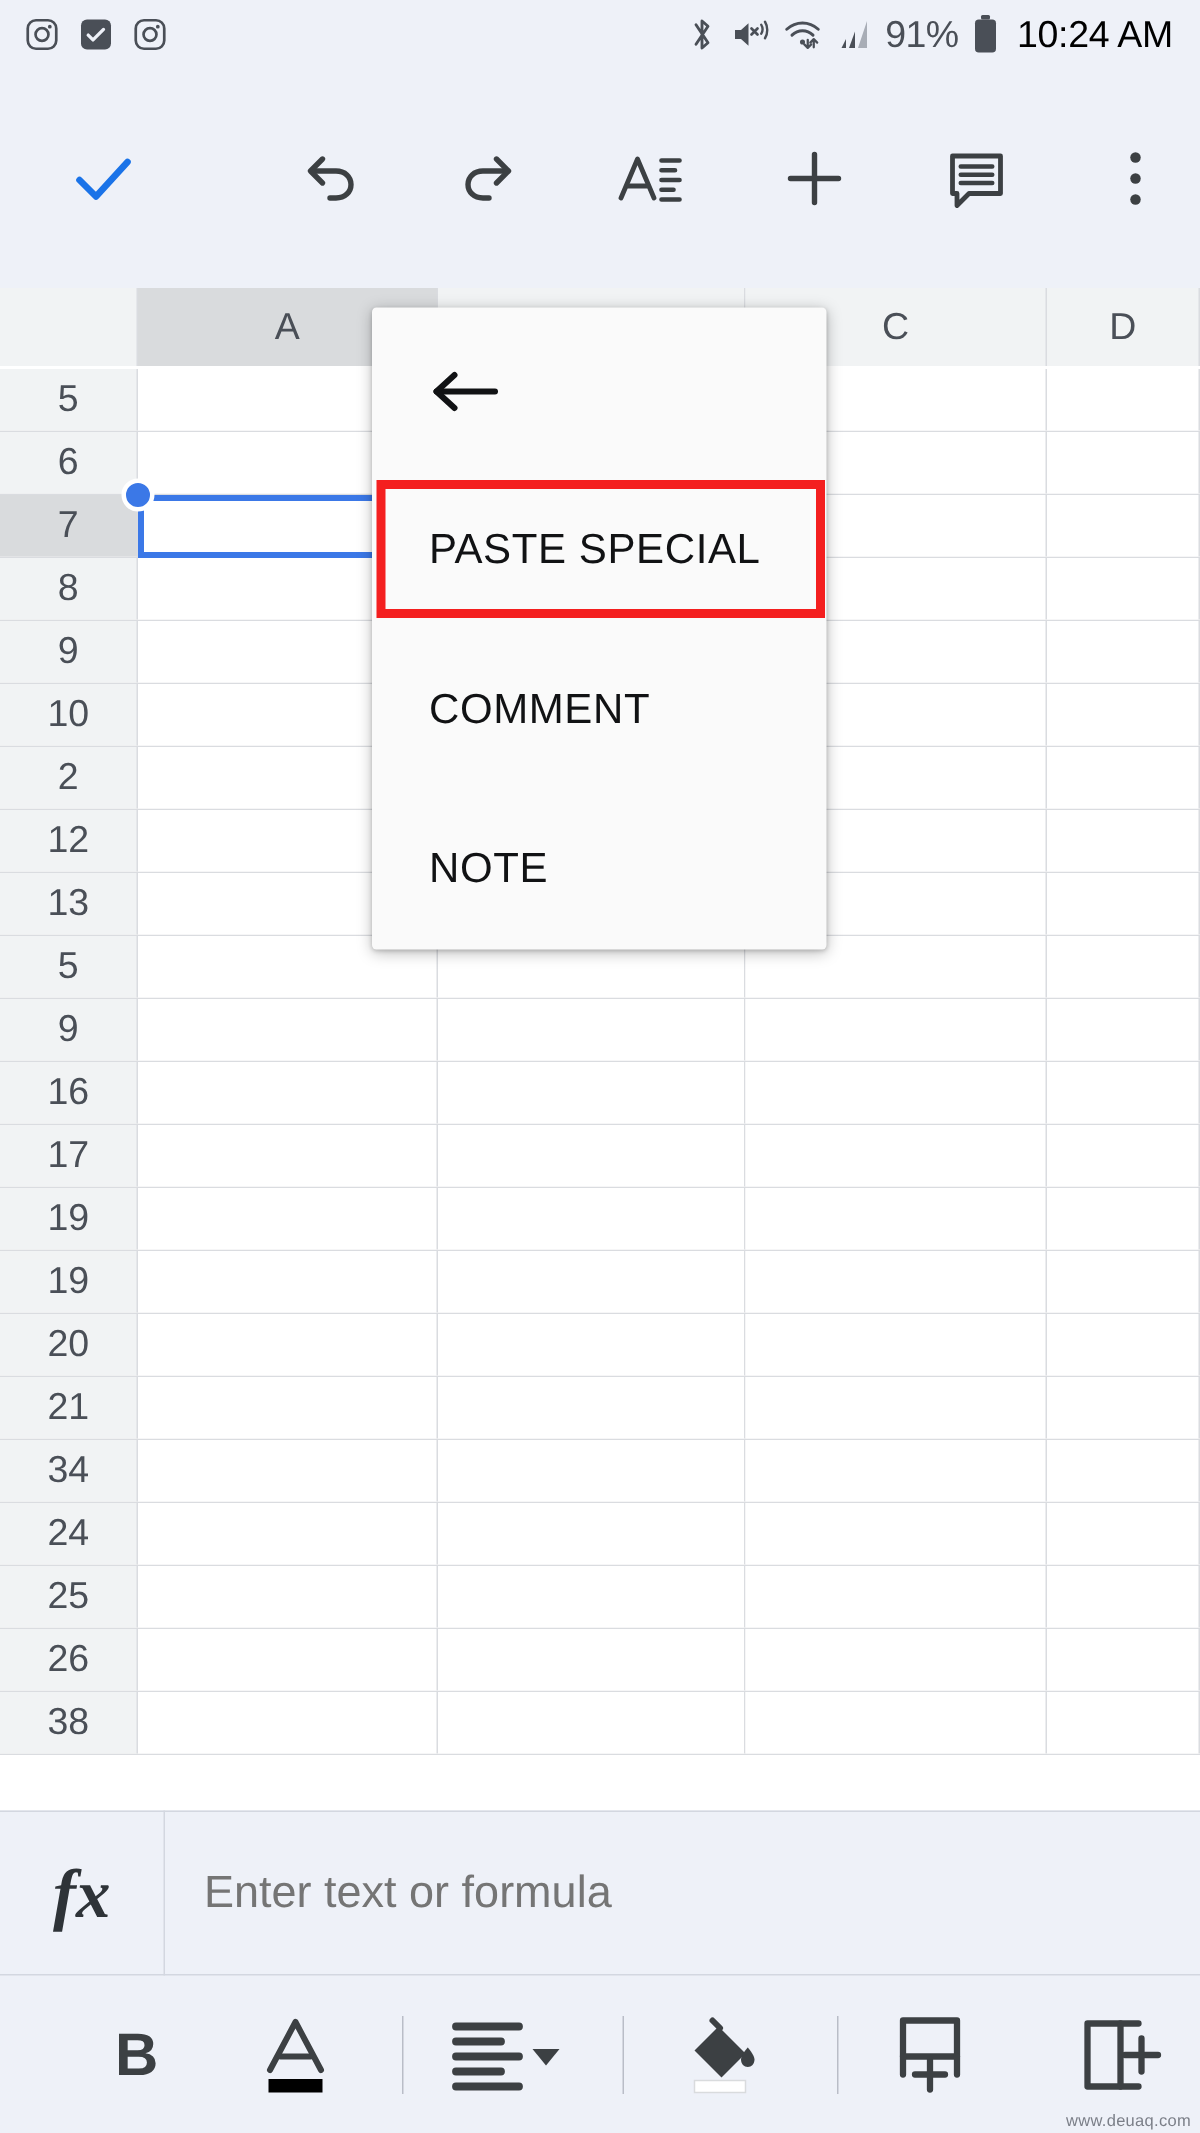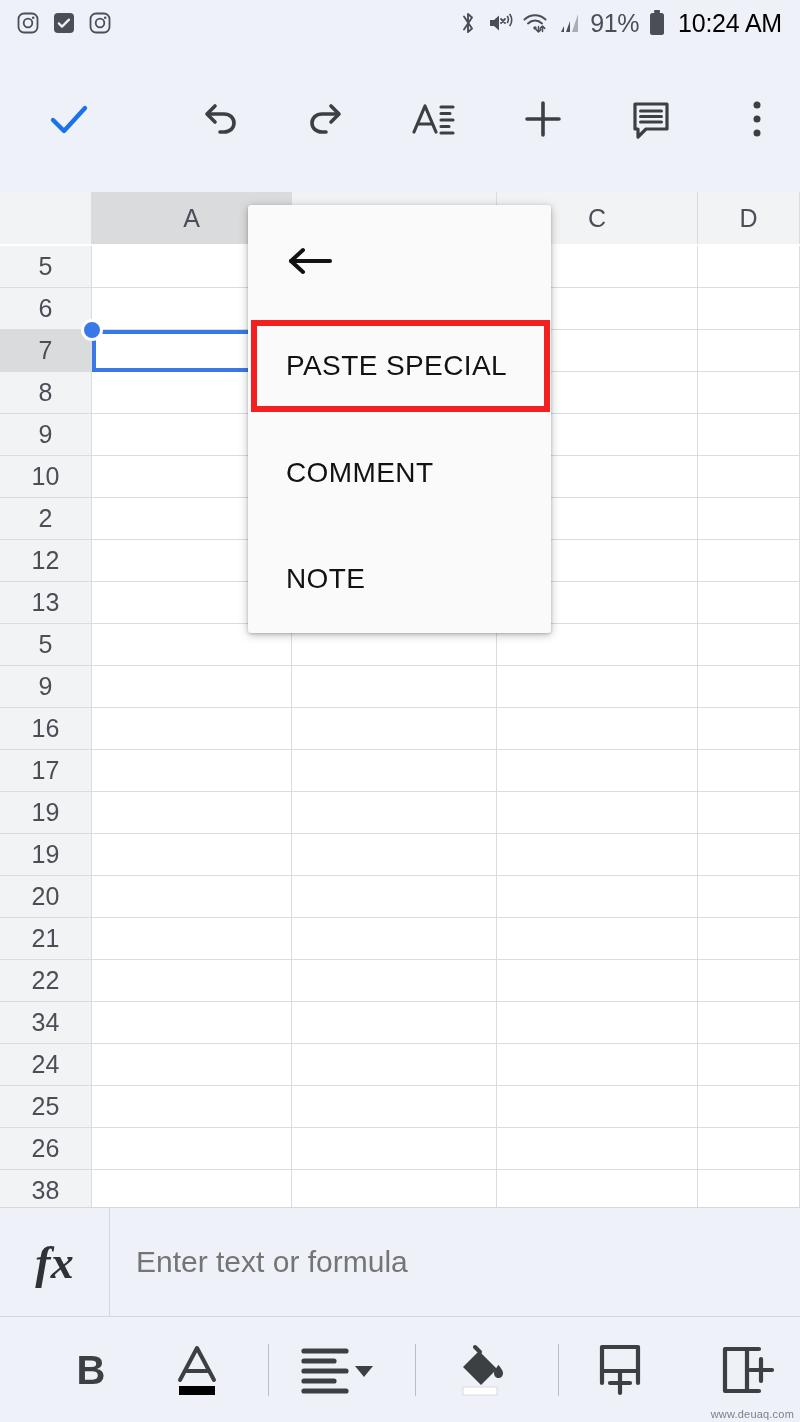--- a/index.html
+++ b/index.html
@@ -412,27 +412,20 @@
         <div class="cell" style="left: 698px; width: 102px;"></div>
       </div>
       <div class="row">
         <div class="rowhdr">21</div>
         <div class="cell" style="left: 92px; width: 200px;"></div>
         <div class="cell" style="left: 292px; width: 205px;"></div>
         <div class="cell" style="left: 497px; width: 201px;"></div>
         <div class="cell" style="left: 698px; width: 102px;"></div>
       </div>
       <div class="row">
-        <div class="rowhdr">22</div>
-        <div class="cell" style="left: 92px; width: 200px;"></div>
-        <div class="cell" style="left: 292px; width: 205px;"></div>
-        <div class="cell" style="left: 497px; width: 201px;"></div>
-        <div class="cell" style="left: 698px; width: 102px;"></div>
-      </div>
-      <div class="row">
         <div class="rowhdr">34</div>
         <div class="cell" style="left: 92px; width: 200px;"></div>
         <div class="cell" style="left: 292px; width: 205px;"></div>
         <div class="cell" style="left: 497px; width: 201px;"></div>
         <div class="cell" style="left: 698px; width: 102px;"></div>
       </div>
       <div class="row">
         <div class="rowhdr">24</div>
         <div class="cell" style="left: 92px; width: 200px;"></div>
         <div class="cell" style="left: 292px; width: 205px;"></div>

